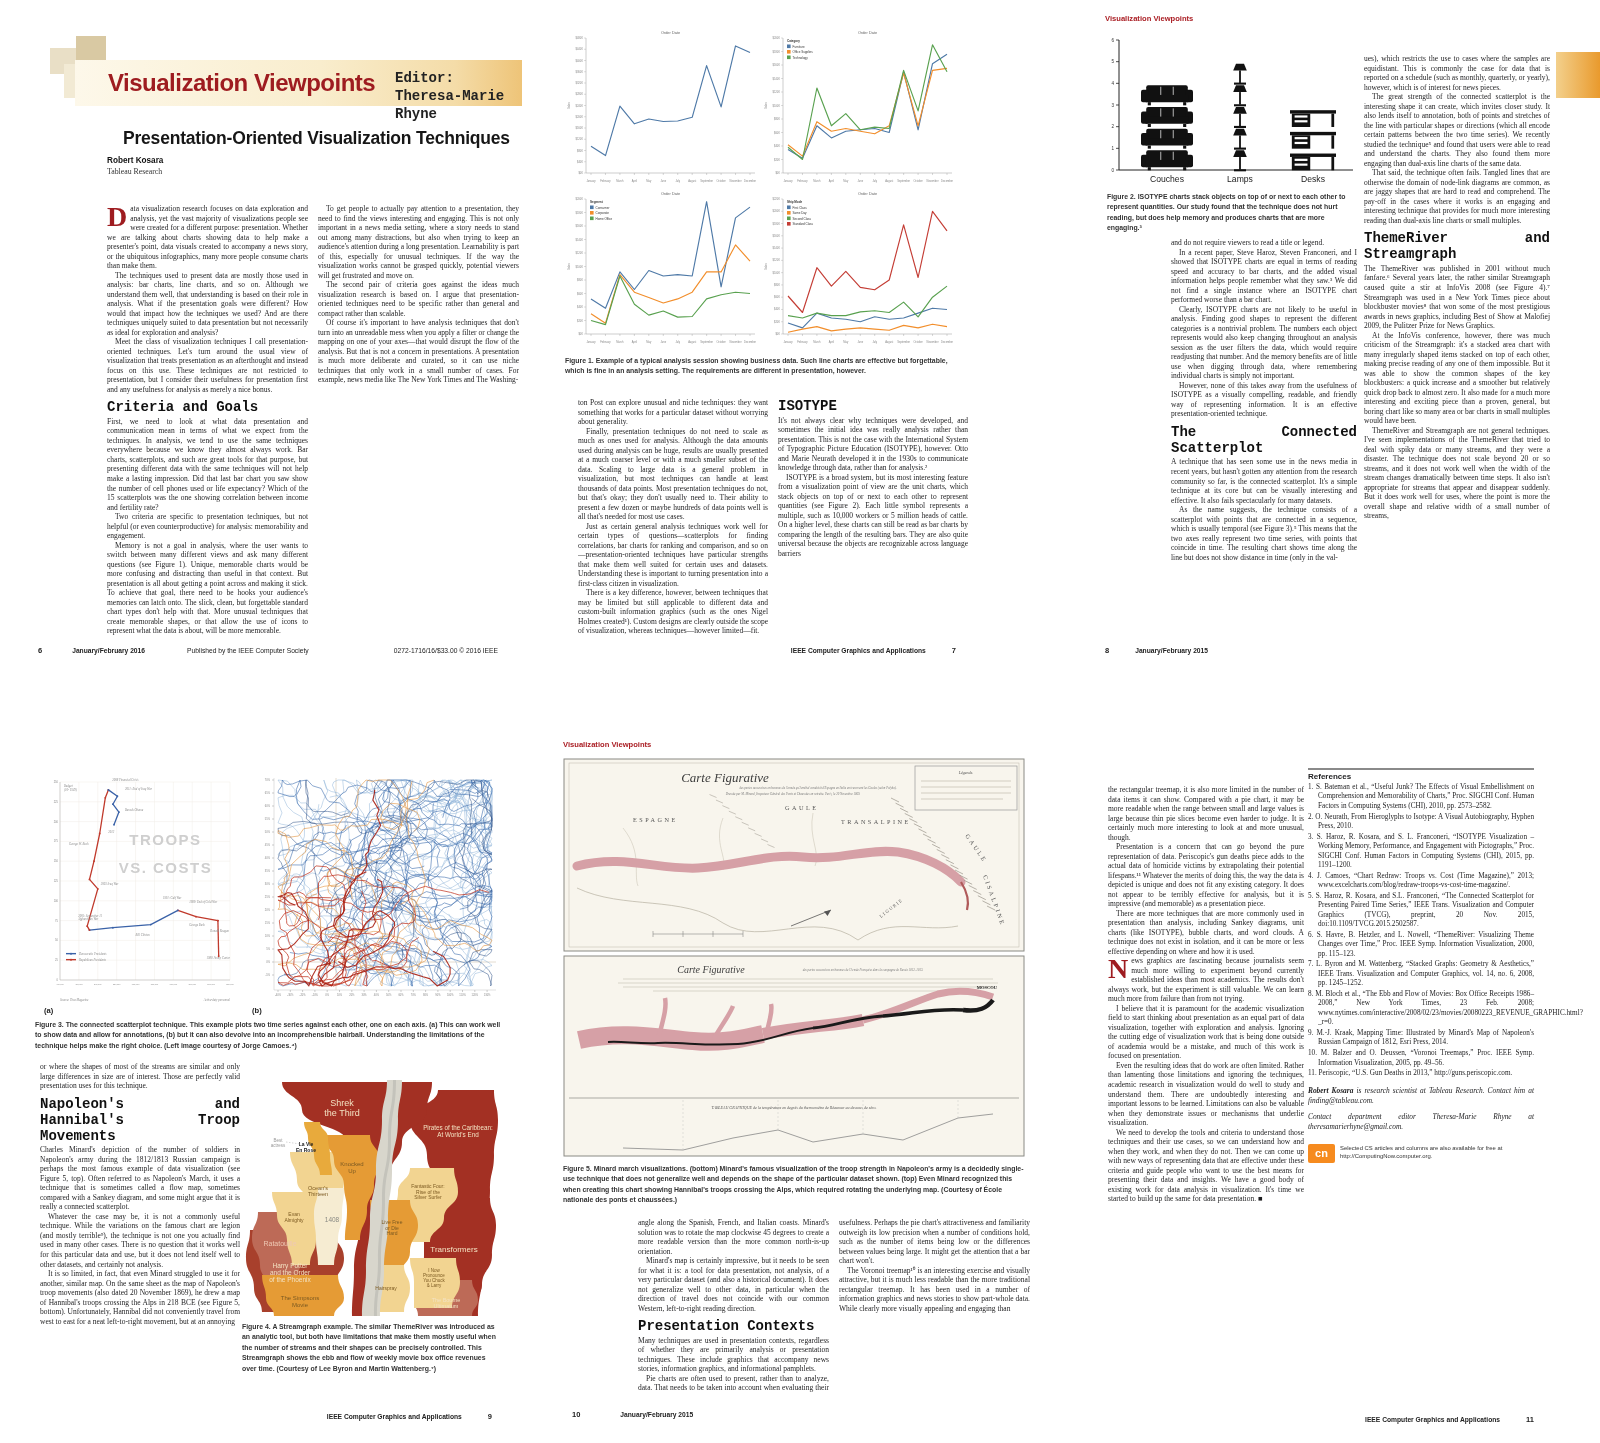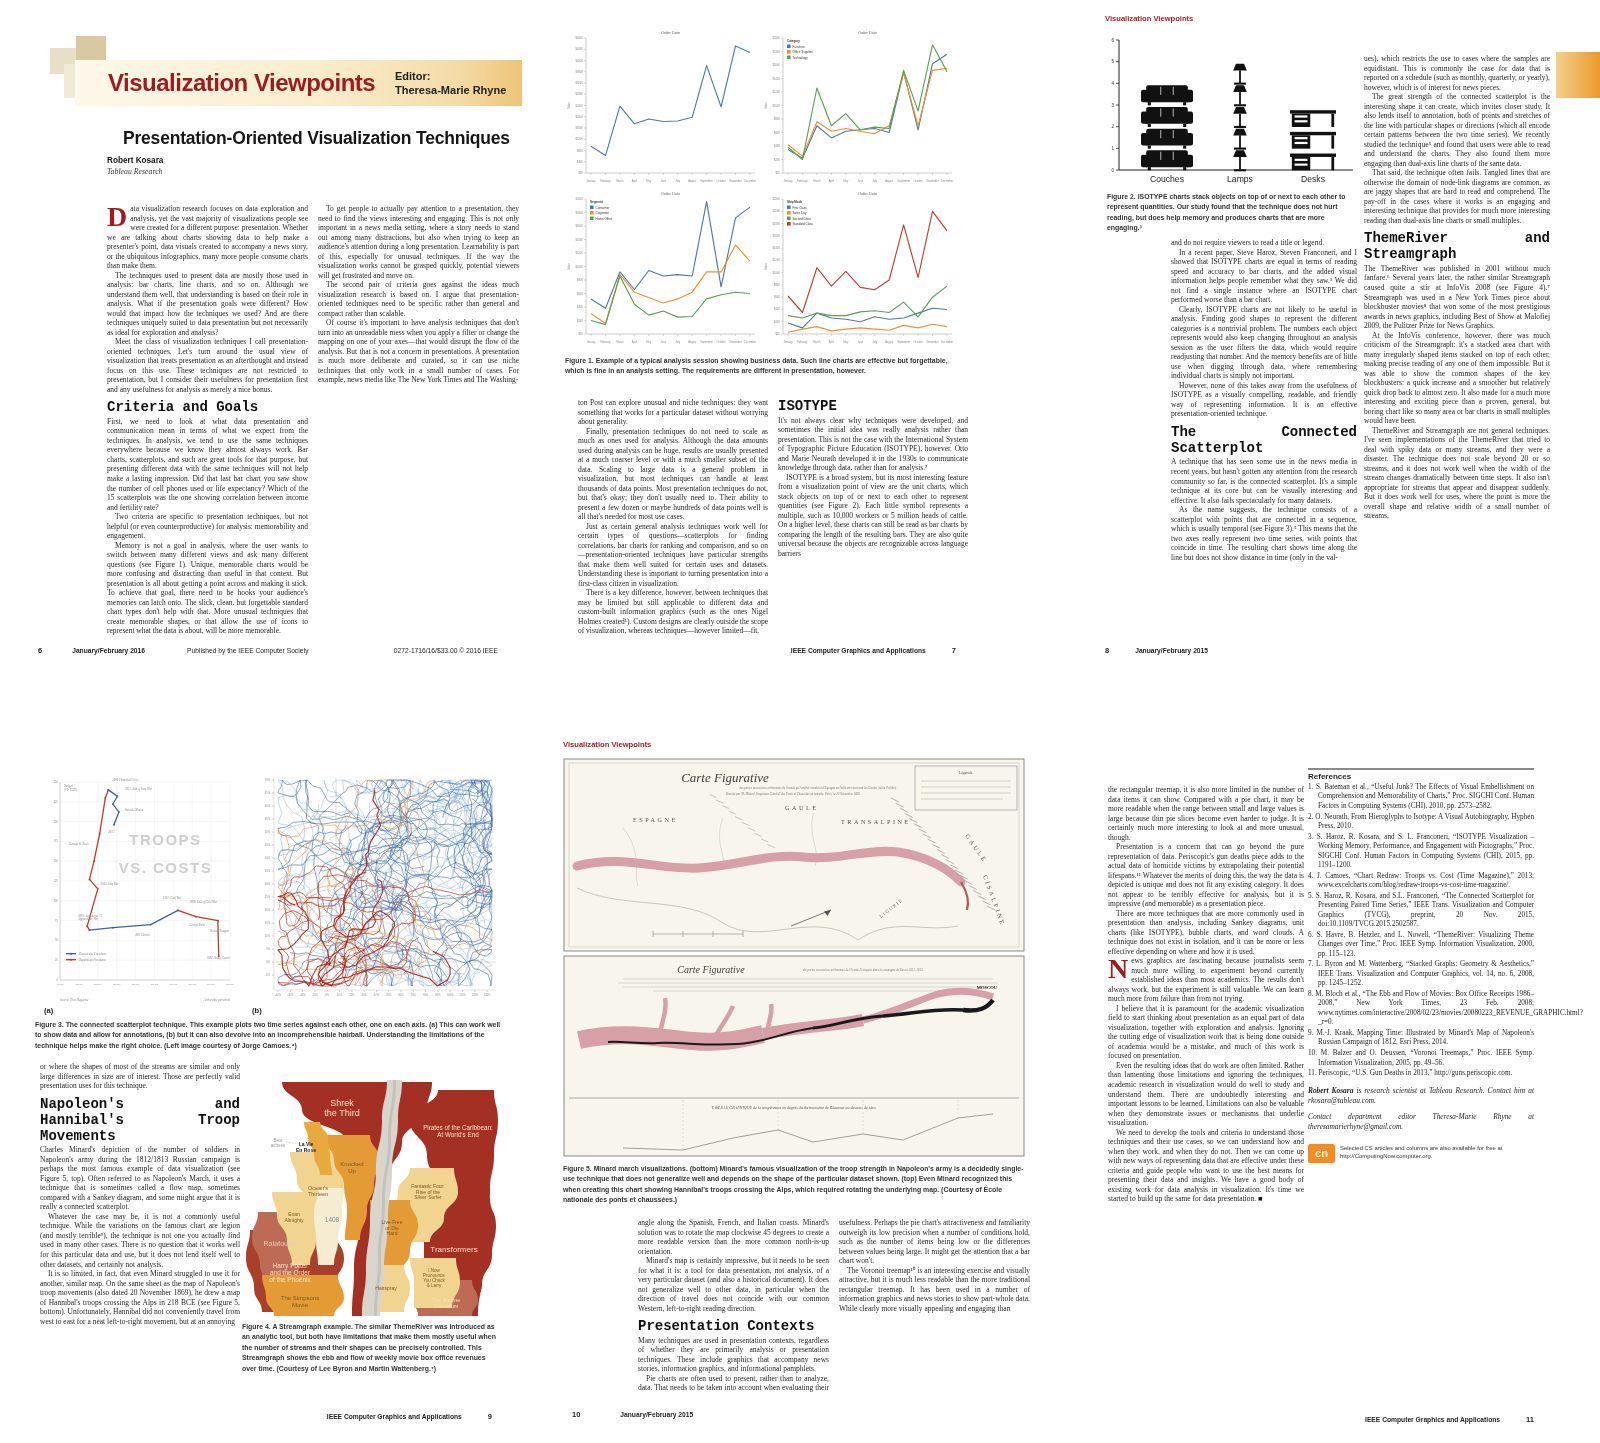--- a/index.html
+++ b/index.html
@@ -12,25 +12,25 @@
 .body-text p.ni{text-indent:0}
 .body-text h4{font-family:Liberation Mono, monospace;font-size:14px;line-height:1.15;margin:5px 0 1.5px;color:#101010}
 .cols2{column-count:2;column-gap:10px;column-fill:auto}
 .cap{font-family:"Liberation Sans",sans-serif;font-weight:bold;font-size:6.9px;line-height:1.52;color:#333;text-align:left}
 .dept{font-family:"Liberation Sans",sans-serif;font-weight:bold;font-size:7.6px;color:#ab2026}
 .footer{position:absolute;font-family:"Liberation Sans",sans-serif;font-size:6.7px;color:#222;display:flex;align-items:baseline;white-space:nowrap}
 .footer .pgnum{font-weight:bold;font-size:7.5px}
 .cap-letter{float:left;font-size:28px;line-height:23px;padding:1px 3px 0 0;color:#9e1c20;font-weight:bold}
 .banner{position:absolute;background:linear-gradient(90deg,#fdf8ea 0%,#f9edcd 55%,#f4dca8 85%,#eec478 100%)}
 .banner-title{font-family:"Liberation Sans",sans-serif;font-weight:bold;font-size:24px;color:#9e1c20;letter-spacing:-0.5px}
-.banner-editor{font-family:Liberation Sans, sans-serif;font-weight:bold;font-size:11px;color:#222;line-height:1.3}
+.banner-editor{font-family:Liberation Mono, monospace;font-weight:bold;font-size:14px;color:#222;line-height:1.3}
 .deco-sq{position:absolute}
 .art-title{font-family:"Liberation Sans",sans-serif;font-weight:600;font-size:17.5px;color:#161616;letter-spacing:-0.2px}
 .art-author{font-family:"Liberation Sans",sans-serif;font-weight:bold;font-size:8.2px;color:#111}
-.art-affil{font-style:italic;font-size:7.8px;color:#333}
+.art-affil{font-size:7.8px;color:#333}
 .refs{font-size:7.2px;line-height:1.3;text-align:justify}
 .refs p.ref{padding-left:10px;text-indent:-10px;margin-bottom:1.5px}
 .refhead{font-family:"Liberation Sans",sans-serif;font-weight:bold;font-size:8px;margin:1px 0 2px}
 .refrule{border-top:2px solid #8a8a8a;margin-bottom:2px}
 .bio{font-style:italic;font-size:7.4px;line-height:1.32;text-align:justify;margin-top:7px}
 .bio .bname{font-weight:bold}
 .cnbox{display:flex;align-items:center;gap:5px;margin-top:12px}
 .cnlogo{width:27px;height:19px;background:#f68b1f;color:#fff;font:bold 11px "Liberation Sans",sans-serif;display:flex;align-items:center;justify-content:center;border-radius:2px;flex:0 0 auto}
 .cntext{font-family:"Liberation Sans",sans-serif;font-size:5.9px;line-height:1.35;color:#333}
 svg{display:block}
@@ -924,21 +924,21 @@
         <p class="ref">4. J. Camoes, “Chart Redraw: Troops vs. Cost (Time Magazine),” 2013; www.excelcharts.com/blog/redraw-troops-vs-cost-time-magazine/.</p>
         <p class="ref">5. S. Haroz, R. Kosara, and S.L. Franconeri, “The Connected Scatterplot for Presenting Paired Time Series,” IEEE Trans. Visualization and Computer Graphics (TVCG), preprint, 20 Nov. 2015, doi:10.1109/TVCG.2015.2502587.</p>
         <p class="ref">6. S. Havre, B. Hetzler, and L. Nowell, “ThemeRiver: Visualizing Theme Changes over Time,” Proc. IEEE Symp. Information Visualization, 2000, pp. 115–123.</p>
         <p class="ref">7. L. Byron and M. Wattenberg, “Stacked Graphs: Geometry &amp; Aesthetics,” IEEE Trans. Visualization and Computer Graphics, vol. 14, no. 6, 2008, pp. 1245–1252.</p>
         <p class="ref">8. M. Bloch et al., “The Ebb and Flow of Movies: Box Office Receipts 1986–2008,” New York Times, 23 Feb. 2008; www.nytimes.com/interactive/2008/02/23/movies/20080223_REVENUE_GRAPHIC.html?_r=0.</p>
         <p class="ref">9. M.-J. Kraak, Mapping Time: Illustrated by Minard's Map of Napoleon's Russian Campaign of 1812, Esri Press, 2014.</p>
         <p class="ref">10. M. Balzer and O. Deussen, “Voronoi Treemaps,” Proc. IEEE Symp. Information Visualization, 2005, pp. 49–56.</p>
         <p class="ref">11. Periscopic, “U.S. Gun Deaths in 2013,” http://guns.periscopic.com.</p>
       </div>
     <div class="bio">
-      <span class="bname">Robert Kosara</span><span> is research scientist at Tableau Research. Contact him at rkosara@tableau.com.</span>
+      <span class="bname">Robert Kosara</span><span> is research scientist at Tableau Research. Contact him at finding@tableau.com.</span>
     </div>
     <div class="bio">Contact department editor Theresa-Marie Rhyne at theresamarierhyne@gmail.com.</div>
     <div class="cnbox">
       <div class="cnlogo">cn</div>
       <div class="cntext">Selected CS articles and columns are also available for free at http://ComputingNow.computer.org.</div>
     </div>
   </div>
   <div class="footer" style="left:0;top:715px;width:454px;justify-content:flex-end;gap:26px">
     <span style="font-weight:bold">IEEE Computer Graphics and Applications</span>
     <span class="pgnum">11</span>

